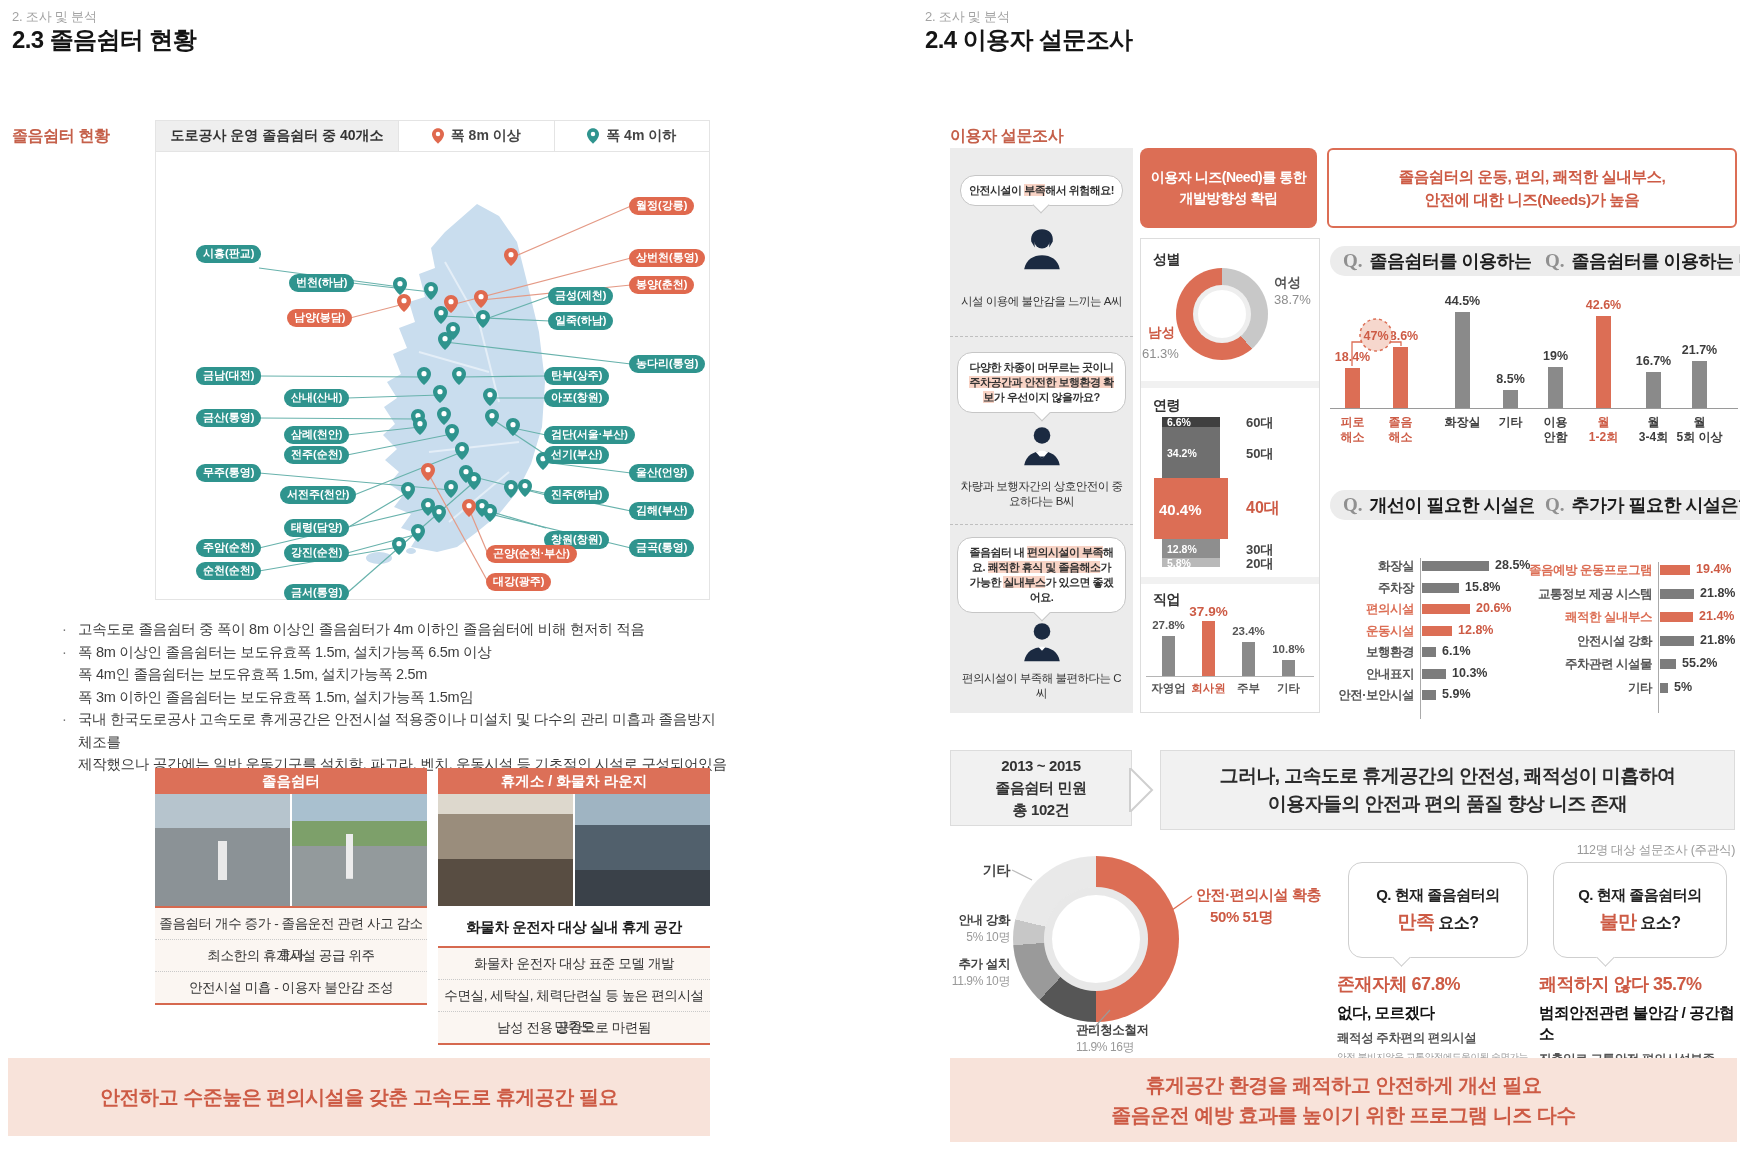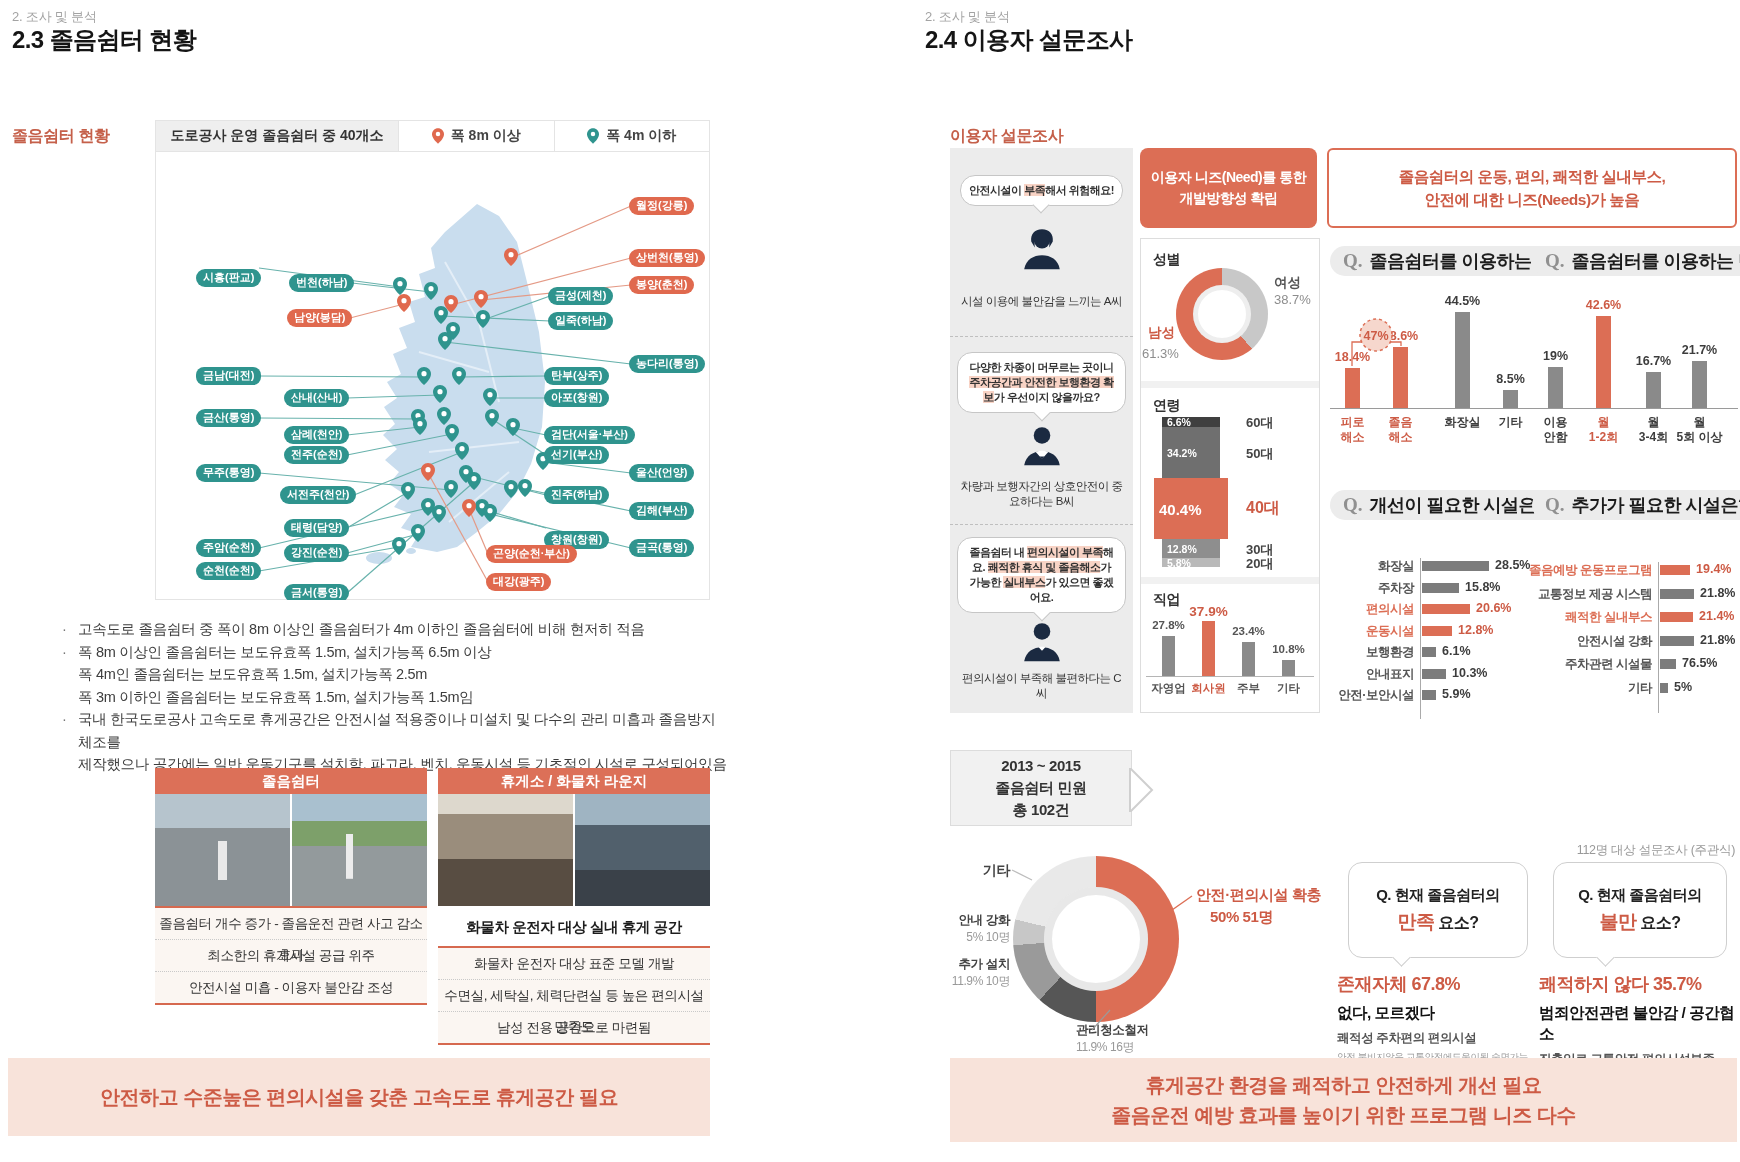--- a/index.html
+++ b/index.html
@@ -152,21 +152,21 @@
           <line x1="191" y1="401" x2="262" y2="382" stroke="#68b2ac" stroke-width="1.2"></line>
           <line x1="103" y1="419" x2="243" y2="395" stroke="#68b2ac" stroke-width="1.2"></line>
           <line x1="191" y1="441" x2="318" y2="330" stroke="#68b2ac" stroke-width="1.2"></line>
           <line x1="475" y1="54" x2="355" y2="106" stroke="#e49a86" stroke-width="1.2"></line>
           <line x1="475" y1="106" x2="295" y2="153" stroke="#e49a86" stroke-width="1.2"></line>
           <line x1="475" y1="133" x2="325" y2="148" stroke="#e49a86" stroke-width="1.2"></line>
           <line x1="194" y1="166" x2="248" y2="152" stroke="#e49a86" stroke-width="1.2"></line>
           <line x1="332" y1="402" x2="313" y2="357" stroke="#e49a86" stroke-width="1.2"></line>
           <line x1="332" y1="430" x2="272" y2="321" stroke="#e49a86" stroke-width="1.2"></line>
         </svg>
-        <div class="site-label lab-t" style="left: 40px; top: 117px;">시흥(판교)</div>
+        <div class="site-label lab-t" style="left: 40px; top: 93px;">시흥(판교)</div>
         <svg viewBox="0 0 14 18" width="14" height="18" class="map-pin" style="left: 237px; top: 125px;">
           <path fill="#2f948e" d="M7 0C3.1 0 0 3.1 0 7c0 5.2 7 11 7 11s7-5.8 7-11C14 3.1 10.9 0 7 0z"></path>
           <circle cx="7" cy="6.7" r="2.6" fill="#fff"></circle>
         </svg>
         <div class="site-label lab-t" style="left: 133px; top: 122px;">번천(하남)</div>
         <svg viewBox="0 0 14 18" width="14" height="18" class="map-pin" style="left: 268px; top: 130px;">
           <path fill="#2f948e" d="M7 0C3.1 0 0 3.1 0 7c0 5.2 7 11 7 11s7-5.8 7-11C14 3.1 10.9 0 7 0z"></path>
           <circle cx="7" cy="6.7" r="2.6" fill="#fff"></circle>
         </svg>
         <div class="site-label lab-t" style="left: 392px; top: 135px;">금성(제천)</div>
@@ -607,34 +607,38 @@
       <div style="position: absolute; left: 140px; top: 48.5px; width: 34px; height: 10px; background: rgb(124, 124, 124);"></div>
       <div class="hrow-val" style="left: 180px; top: 45.5px; color: rgb(61, 61, 61);">21.8%</div>
       <div class="hrow-label" style="left: 0px; top: 69px; width: 132px; color: rgb(220, 110, 85);">쾌적한 실내부스</div>
       <div style="position: absolute; left: 140px; top: 72px; width: 33px; height: 10px; background: rgb(220, 110, 85);"></div>
       <div class="hrow-val" style="left: 179px; top: 69px; color: rgb(205, 91, 69);">21.4%</div>
       <div class="hrow-label" style="left: 0px; top: 92.5px; width: 132px; color: rgb(85, 85, 85);">안전시설 강화</div>
       <div style="position: absolute; left: 140px; top: 95.5px; width: 34px; height: 10px; background: rgb(124, 124, 124);"></div>
       <div class="hrow-val" style="left: 180px; top: 92.5px; color: rgb(61, 61, 61);">21.8%</div>
       <div class="hrow-label" style="left: 0px; top: 116px; width: 132px; color: rgb(85, 85, 85);">주차관련 시설물</div>
       <div style="position: absolute; left: 140px; top: 119px; width: 16px; height: 10px; background: rgb(124, 124, 124);"></div>
-      <div class="hrow-val" style="left: 162px; top: 116px; color: rgb(61, 61, 61);">76.5%</div>
+      <div class="hrow-val" style="left: 162px; top: 116px; color: rgb(61, 61, 61);">55.2%</div>
       <div class="hrow-label" style="left: 0px; top: 139.5px; width: 132px; color: rgb(85, 85, 85);">기타</div>
       <div style="position: absolute; left: 140px; top: 142.5px; width: 8px; height: 10px; background: rgb(124, 124, 124);"></div>
       <div class="hrow-val" style="left: 154px; top: 139.5px; color: rgb(61, 61, 61);">5%</div>
     </div>
 
   <div class="gray-box civil-box" style="left:950px;top:750px;width:182px;height:76px;justify-content:center;">
     <div>2013 ~ 2015</div>
     <div>졸음쉼터 민원</div>
     <div>총 102건</div>
   </div>
   <svg style="position:absolute;left:1128px;top:768px;" width="28" height="44">
     <polygon points="2,0 24,22 2,44" fill="#fff" stroke="#cfcfcf" stroke-width="2"></polygon>
   </svg>
+  <div class="gray-box however" style="left:1160px;top:750px;width:575px;height:80px;">
+    <div>그러나, 고속도로 휴게공간의 안전성, 쾌적성이 미흡하여</div>
+    <div>이용자들의 안전과 편의 품질 향상 니즈 존재</div>
+  </div>
 
   <div class="survey-note">112명 대상 설문조사 (주관식)</div>
 
   <div class="chart-mount" id="civil-donut" style="left:920px;top:850px;width:420px;height:215px;">
       <div style="position: absolute; left: 93px; top: 6px; width: 166px; height: 166px; border-radius: 50%; background: conic-gradient(rgb(220, 110, 85) 0deg, rgb(220, 110, 85) 180deg, rgb(86, 86, 86) 180deg, rgb(86, 86, 86) 222.84deg, rgb(154, 154, 154) 222.84deg, rgb(154, 154, 154) 265.68deg, rgb(199, 199, 199) 265.68deg, rgb(199, 199, 199) 283.68deg, rgb(233, 233, 233) 283.68deg, rgb(233, 233, 233) 360deg);">
         <div style="position: absolute; left: 31px; top: 31px; width: 104px; height: 104px; border-radius: 50%; background: rgb(255, 255, 255); box-shadow: rgba(150, 150, 150, 0.22) 0px 0px 0px 8px inset;"></div>
       </div>
       <div class="donut-label" style="left: 38px; top: 12px; width: 52px; text-align: right; font-size: 14px; font-weight: 700; color: rgb(68, 68, 68);">기타</div>
       <div class="donut-label" style="left: 10px; top: 62px; width: 80px; text-align: right; font-size: 12.5px; font-weight: 700; color: rgb(68, 68, 68);">안내 강화</div>
       <div class="donut-label" style="left: 10px; top: 79px; width: 80px; text-align: right; font-size: 12px; color: rgb(153, 153, 153);">5% 10명</div>

